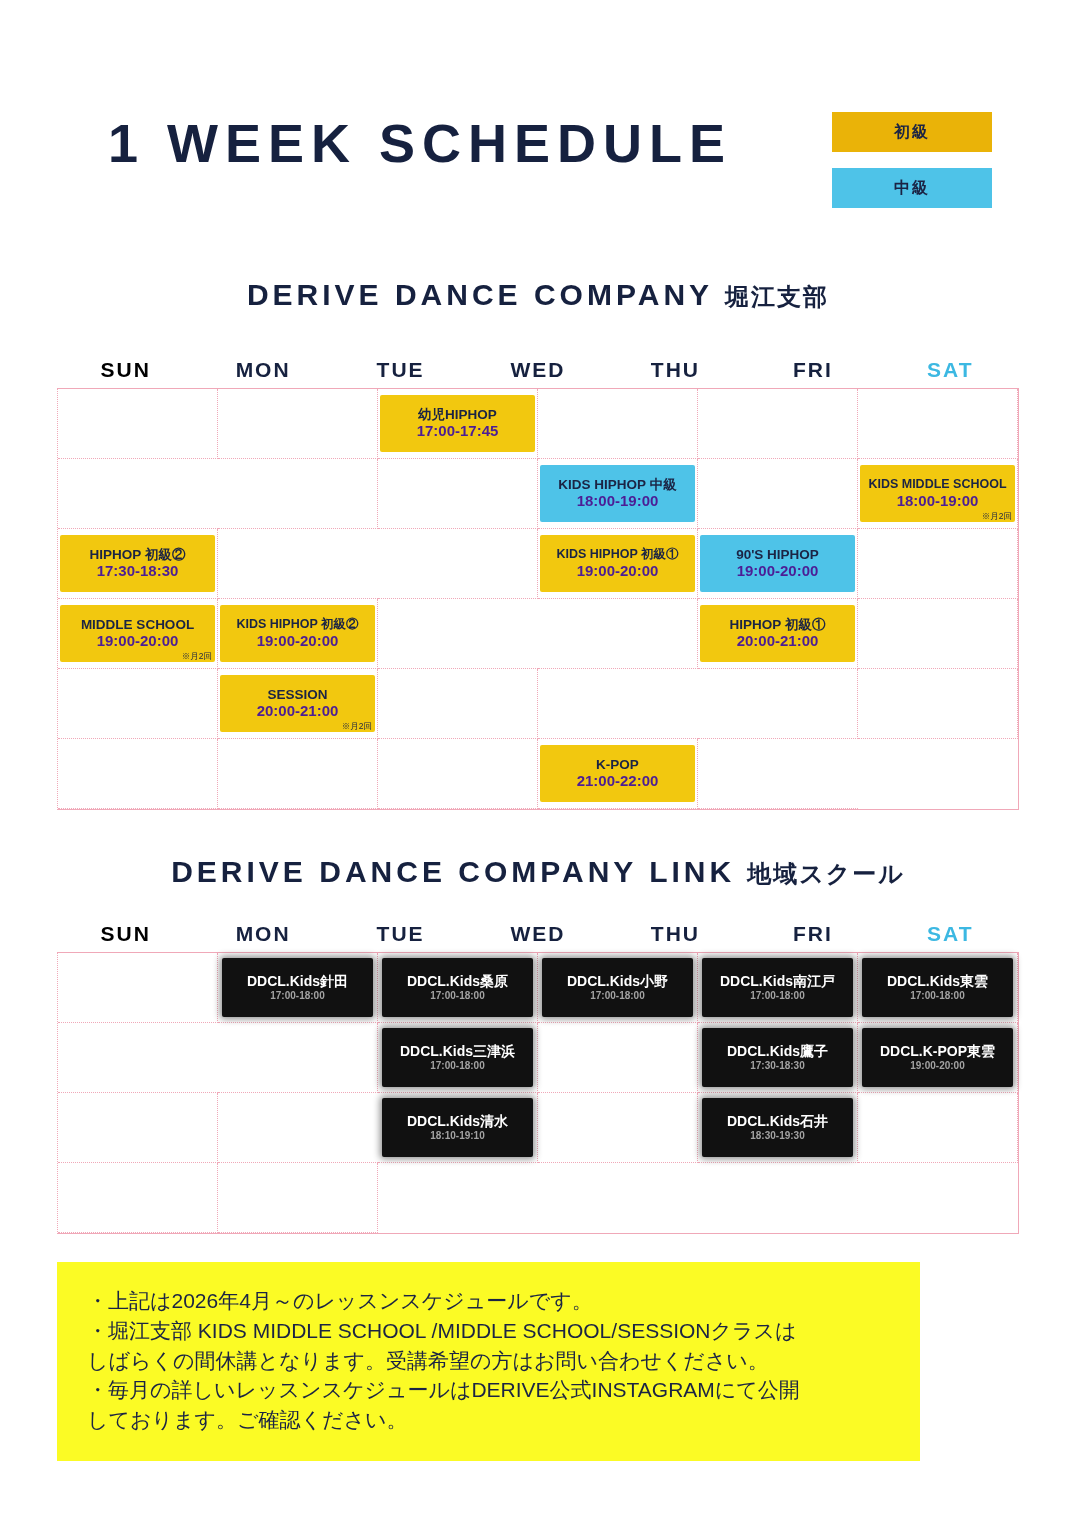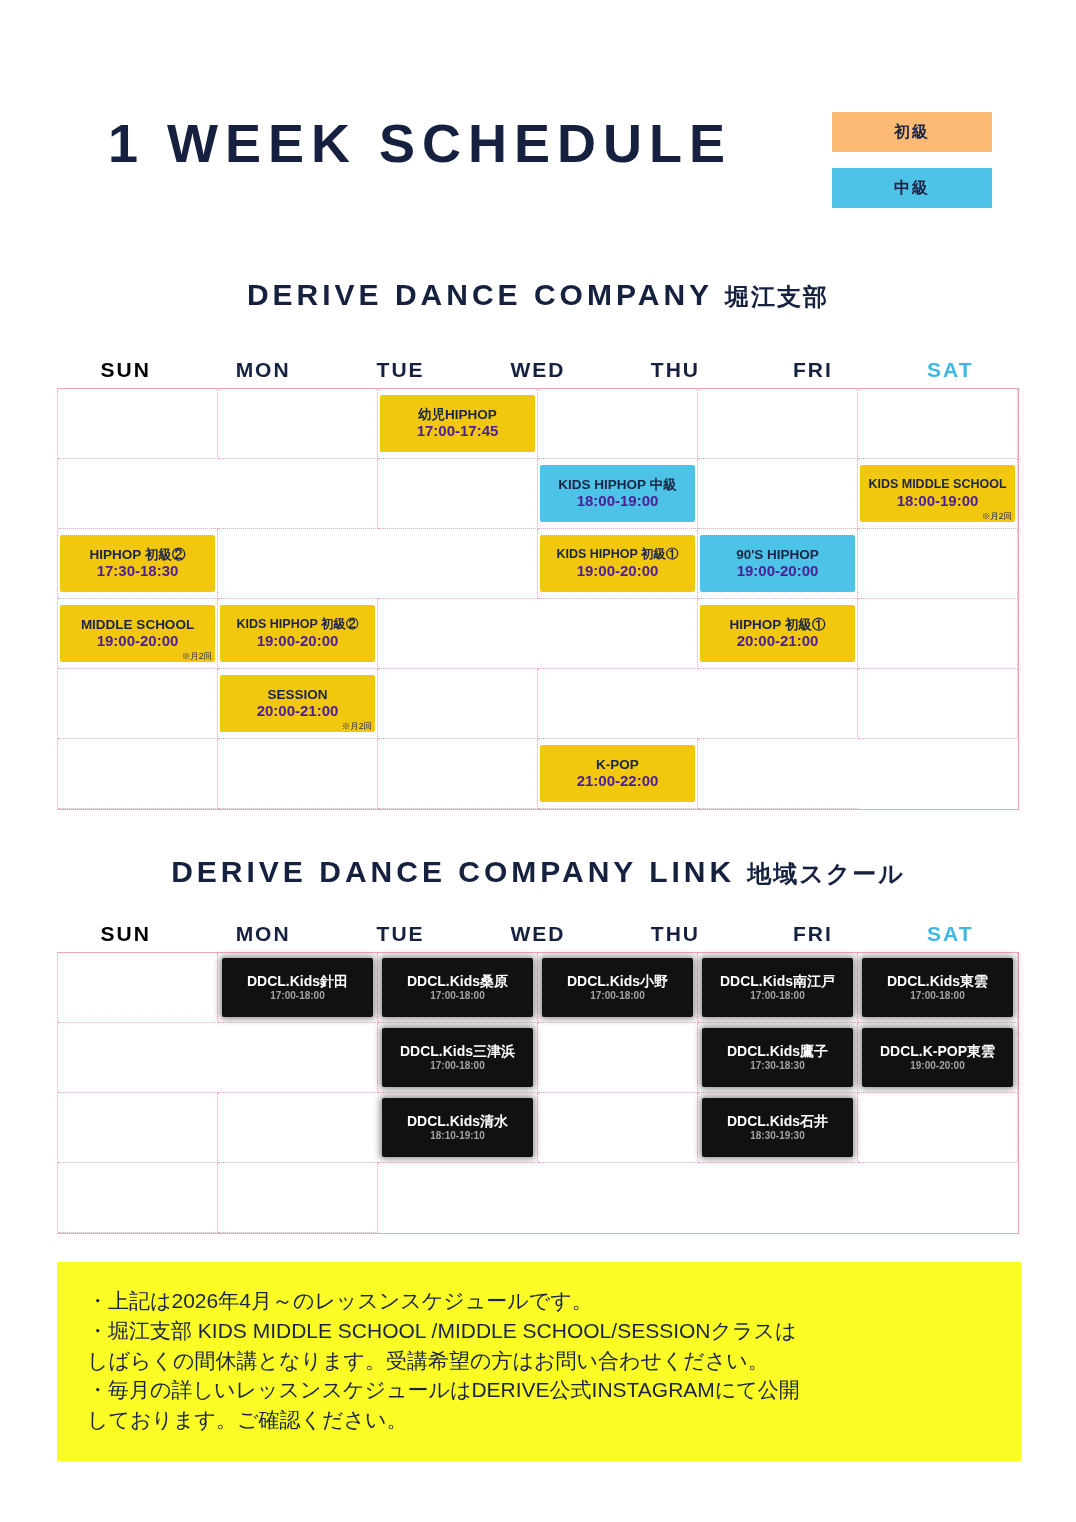--- a/index.html
+++ b/index.html
@@ -38,21 +38,21 @@
     height: 40px;
     display: flex;
     align-items: center;
     justify-content: center;
     font-size: 16px;
     font-weight: bold;
     color: #1b2444;
     margin-bottom: 16px;
     letter-spacing: 2px;
   }
-  .legend-chip.beginner { background: #fdba74; }
+  .legend-chip.beginner { background: #eab308; }
   .legend-chip.intermediate { background: #4ec3e8; }
 
   
   .section-heading {
     position: absolute;
     width: 100%;
     text-align: center;
     left: 0;
     white-space: nowrap;
   }
@@ -166,21 +166,21 @@
     font-weight: bold;
     color: #a3a3a3;
     white-space: nowrap;
   }
 
   
   .notes {
     position: absolute;
     left: 57px;
     top: 1262px;
-    width: 964px;
+    width: 863px;
     background: #fbfb25;
     padding: 24px 30px 26px 30px;
     box-sizing: border-box;
   }
   .notes p {
     margin: 0;
     font-size: 21px;
     line-height: 1.42;
     color: #1b2444;
   }

